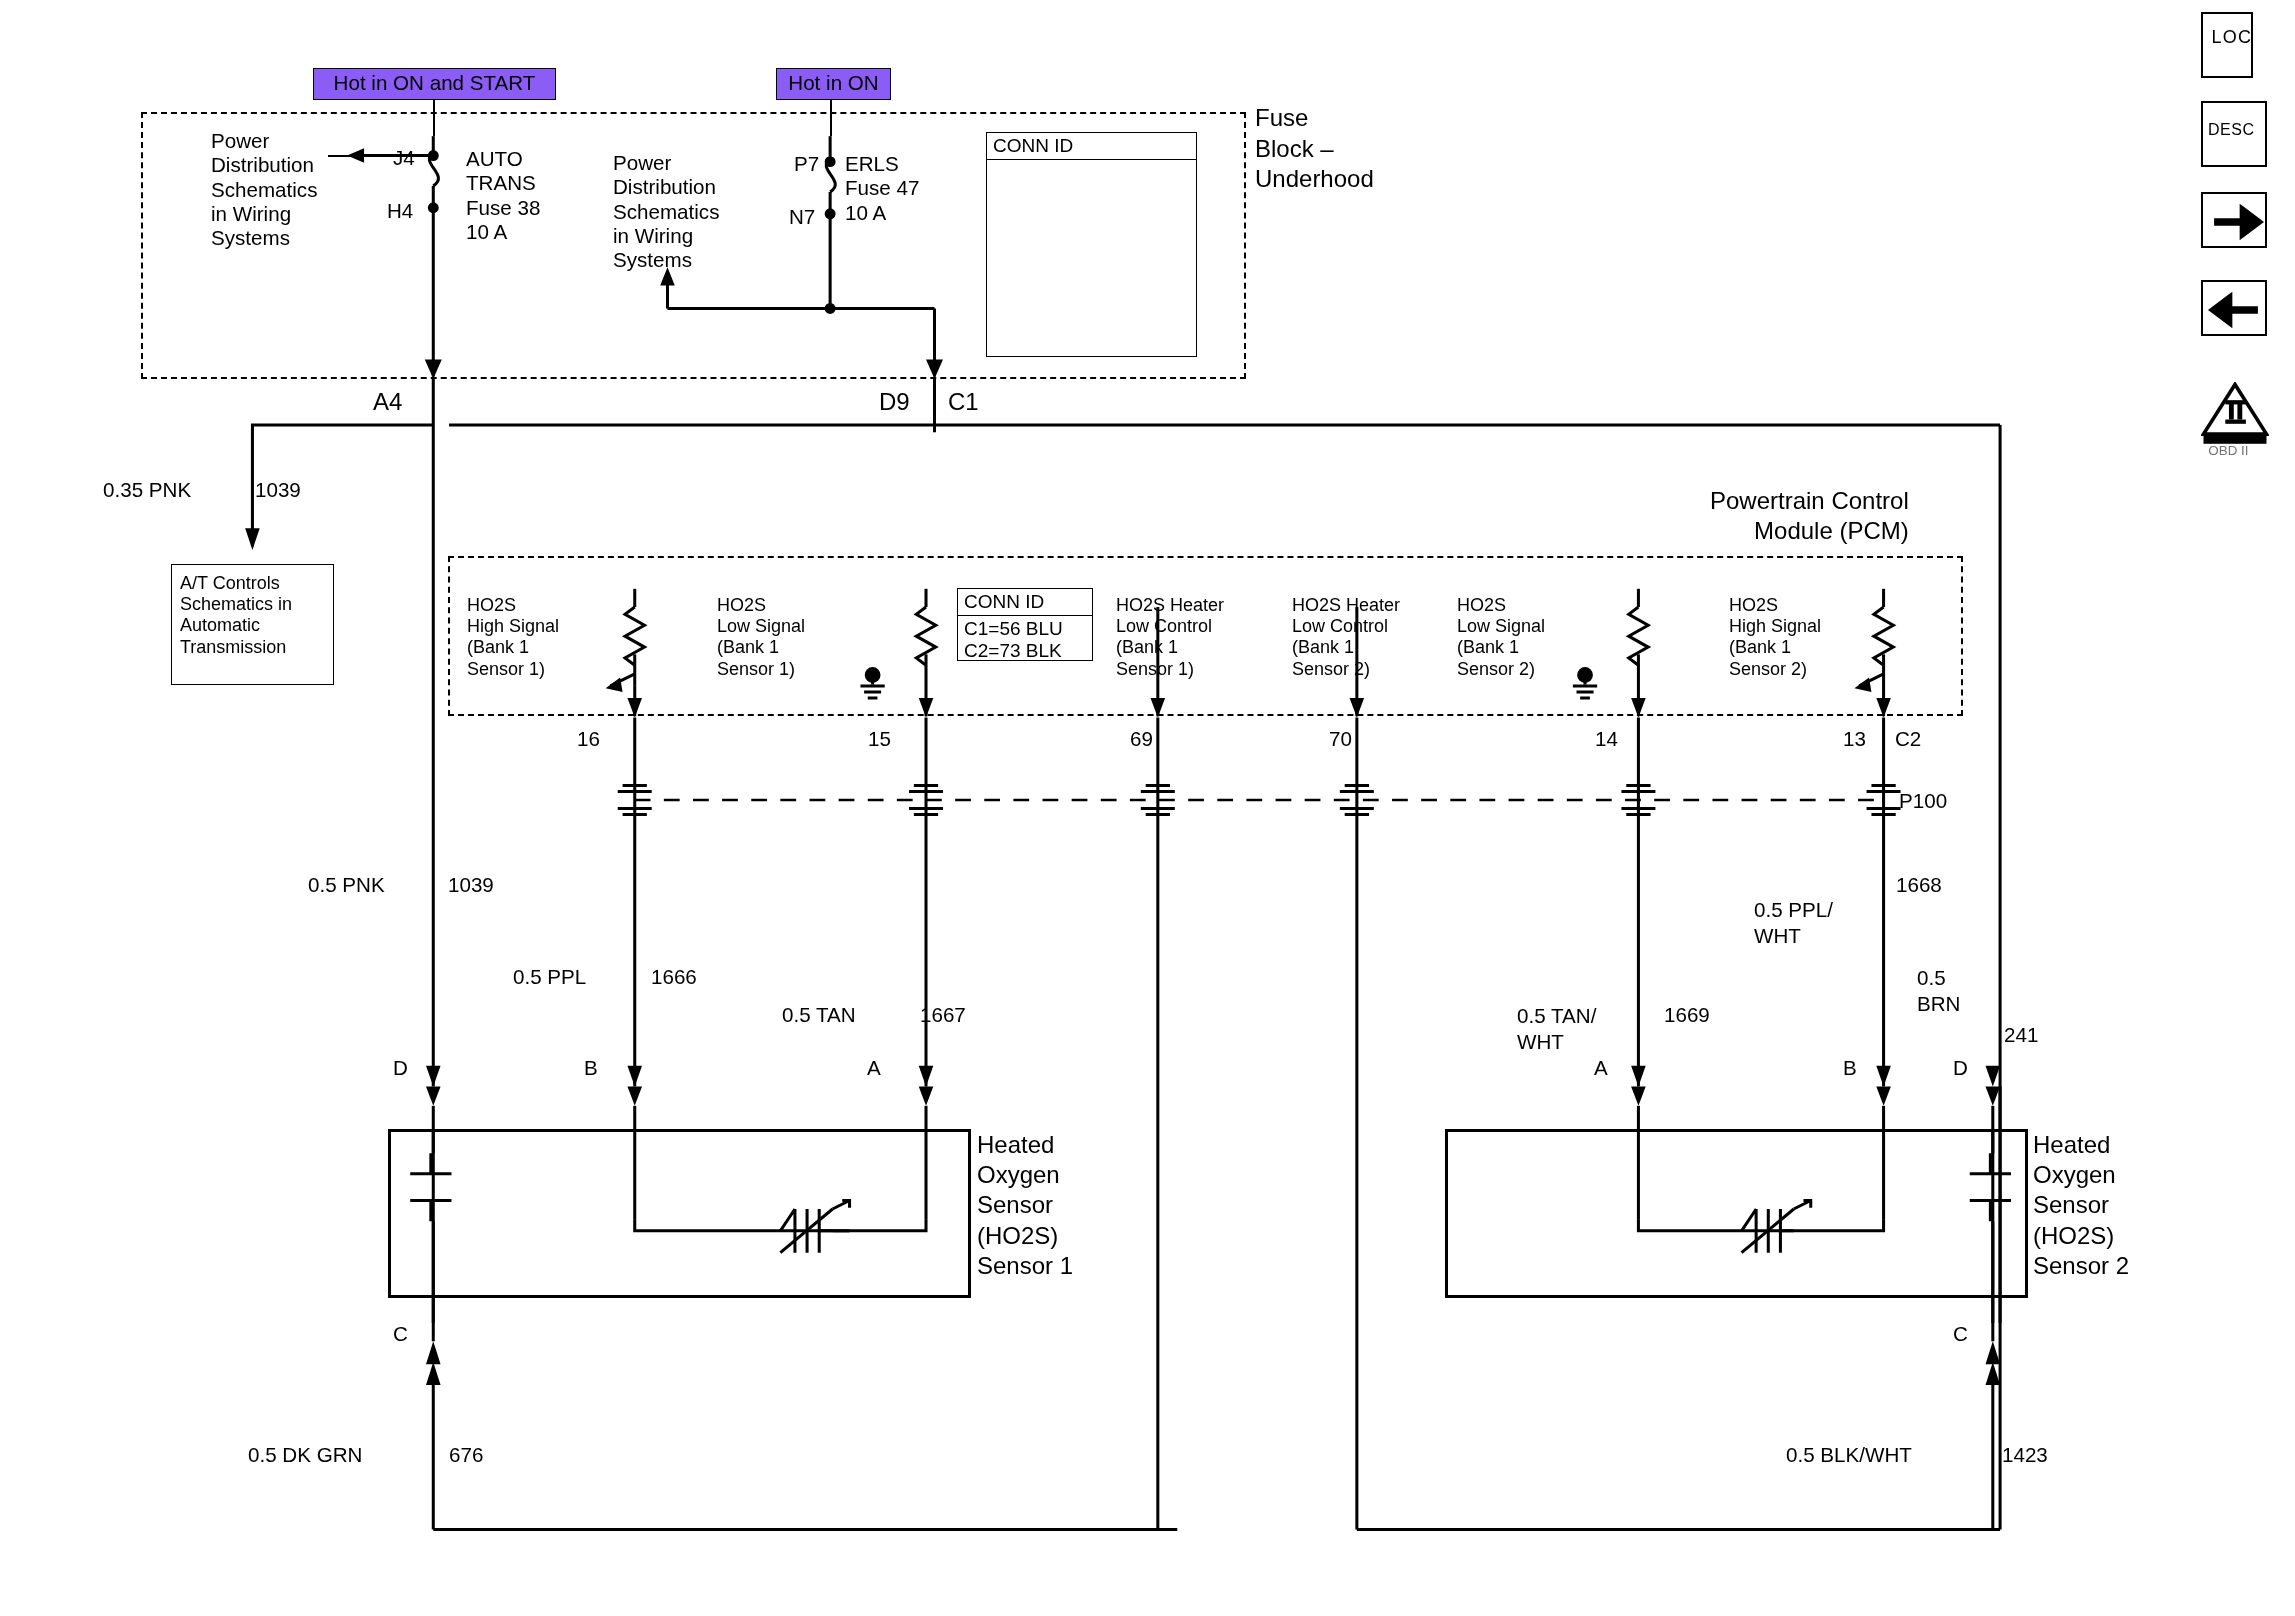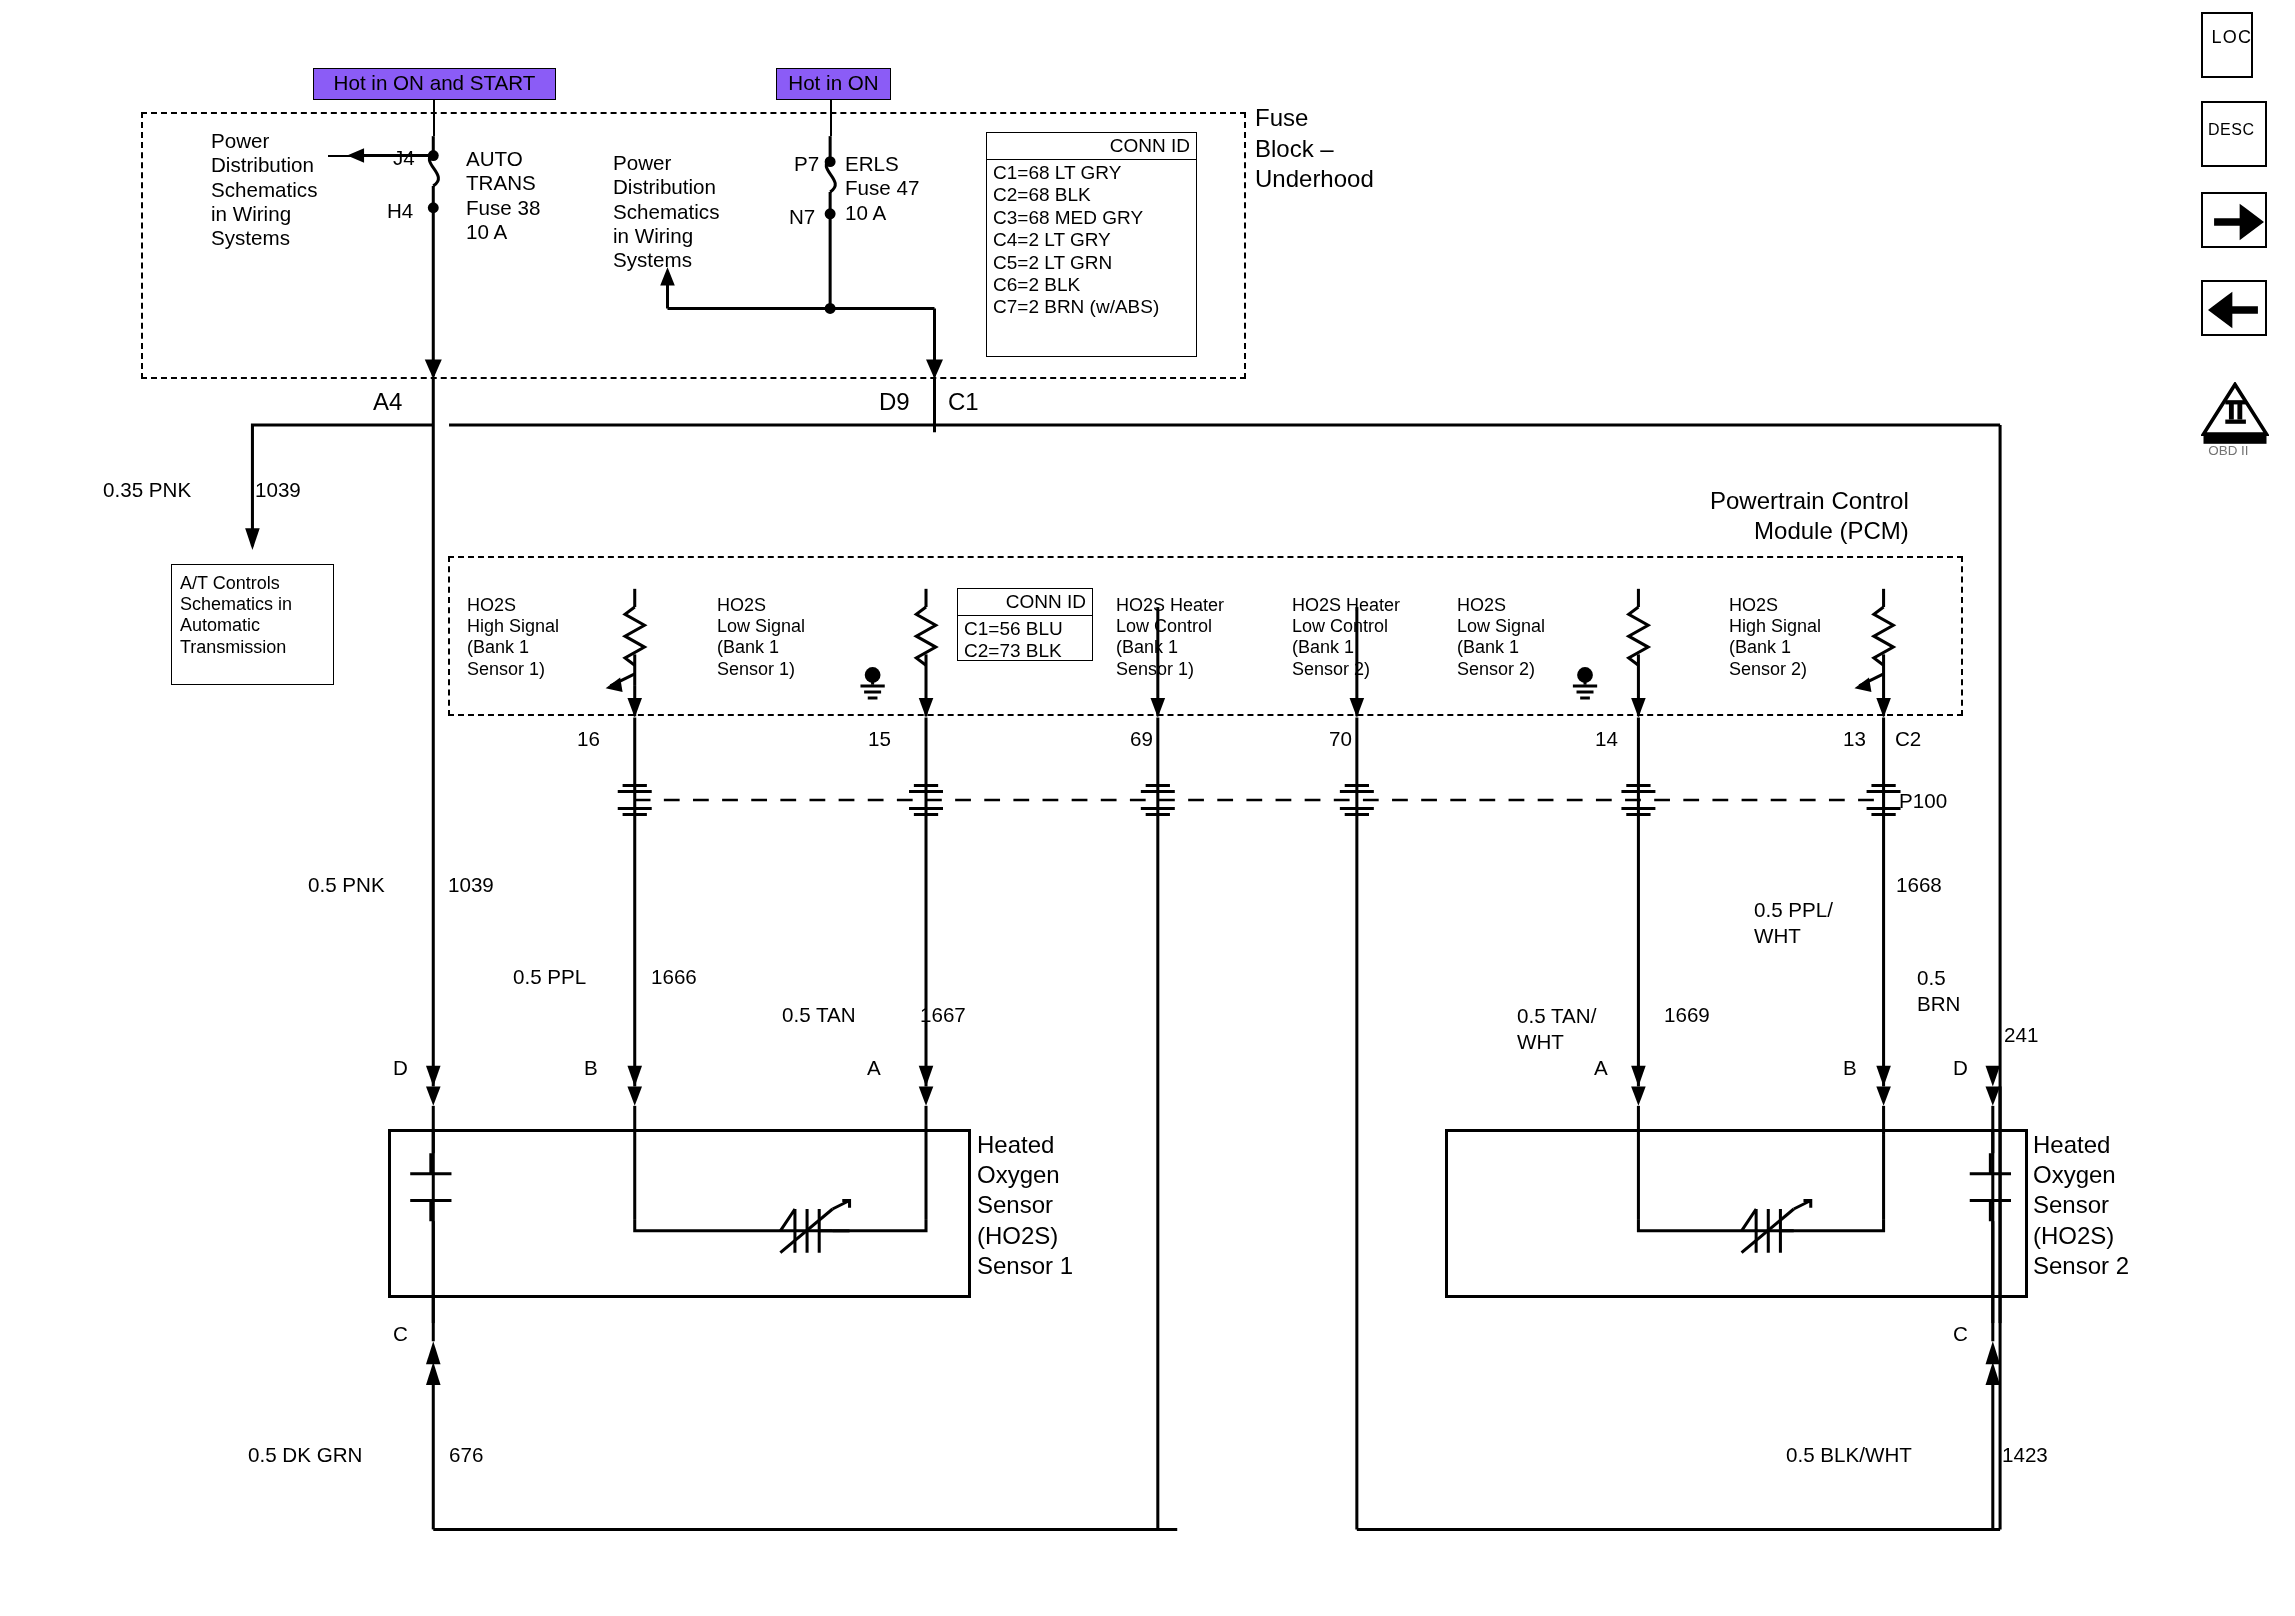--- a/index.html
+++ b/index.html
@@ -62,21 +62,21 @@
     white-space: nowrap;
   }
   .connid {
     position: absolute;
     border: 1.8px solid #000;
     box-sizing: border-box;
     background: #fff;
     font-size: 19px;
   }
   .connid .hdr {
-    text-align: right;
+    text-align: left;
     border-bottom: 1.8px solid #000;
     padding: 1.8px 6px;
   }
   .connid .rows {
     padding: 2.4px 6px 3.6px 6px;
     line-height: 1.18;
     white-space: pre;
   }
   .navbtn {
     position: absolute;
@@ -129,27 +129,20 @@
 in Wiring
 Systems</div>
   <div class="lbl" style="left:794px; top:152px;">P7</div>
   <div class="lbl" style="left:789px; top:205px;">N7</div>
   <div class="lbl" style="left:845px; top:152px;">ERLS
 Fuse 47
 10 A</div>
 
   <div class="connid" style="left:986px; top:132px; width:211px; height:225px;">
     <div class="hdr">CONN ID</div>
-    <div class="rows">C1=68 LT GRY
-C2=68 BLK
-C3=68 MED GRY
-C4=2 LT GRY
-C5=2 LT GRN
-C6=2 BLK
-C7=2 BRN (w/ABS)</div>
   </div>
 
   <div class="lbl big" style="left:373px; top:388px;">A4</div>
   <div class="lbl big" style="left:879px; top:388px;">D9</div>
   <div class="lbl big" style="left:948px; top:388px;">C1</div>
 
   <div class="lbl" style="left:103px; top:478px;">0.35 PNK</div>
   <div class="lbl" style="left:255px; top:478px;">1039</div>
 
   <div class="box" style="left:171px; top:564px; width:163px; height:121px;"></div>

